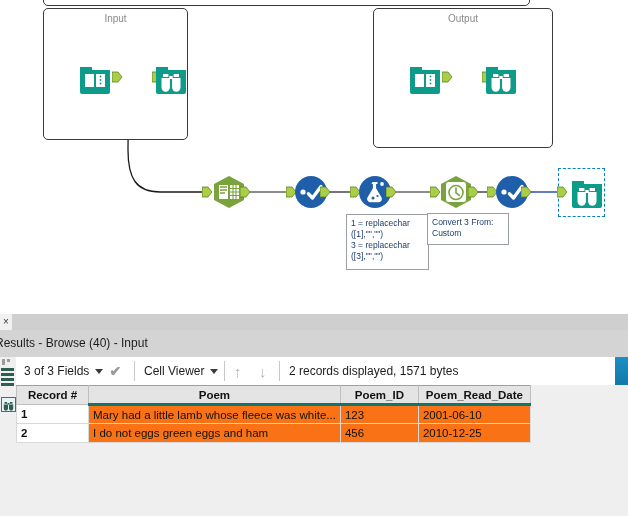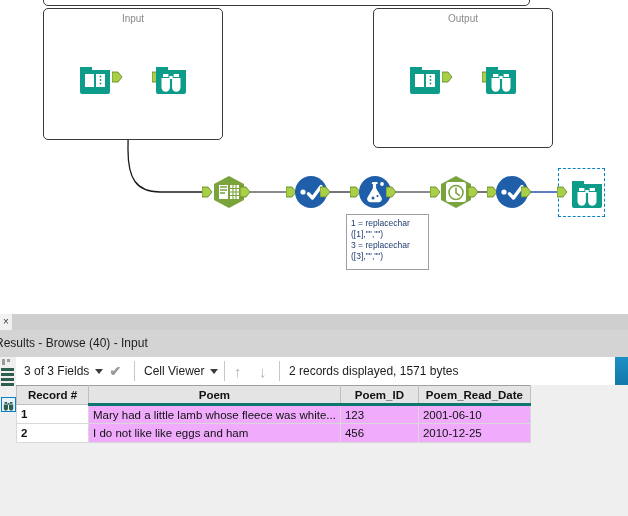--- a/index.html
+++ b/index.html
@@ -137,21 +137,21 @@
     font-family:"Liberation Sans", sans-serif;
     background:#ffffff;
   }
   table.data th {
     background:#e4e4e4; font-size:11.5px; color:#111; font-weight:bold;
     height:19px; border:1px solid #bfbfbf;
     border-top:1px solid #9f9f9f; padding:0 4px;
   }
   table.data th.underline { border-bottom:3px solid #0f766e; }
   table.data td {
-    background:#f0abfc; font-size:11.5px; color:#111; height:19px;
+    background:#f97316; font-size:11.5px; color:#111; height:19px;
     border:1px solid #d8d8d8; padding:0 4px; white-space:nowrap;
     overflow:hidden; text-overflow:ellipsis;
   }
   table.data td.recnum { font-weight:bold; background:#ffffff; }
 </style>
 </head>
 <body>
 
 <div id="app">
 
@@ -167,21 +167,21 @@
 
       <path d="M122,78 C131,82 128,120 128,150 C128,178 136,192 160,192 L206,192" stroke="#1a1a1a" stroke-width="1.3" fill="none"></path>
 
       <path d="M244,192 L290,192" stroke="#1a1a1a" stroke-width="1.2" fill="none"></path>
       <path d="M322,192 L354,192" stroke="#1a1a1a" stroke-width="1.2" fill="none"></path>
       <path d="M388,192 L434,192" stroke="#1a1a1a" stroke-width="1.2" fill="none"></path>
       <path d="M472,192 L492,192" stroke="#1a1a1a" stroke-width="1.2" fill="none"></path>
       <path d="M524,192 L560,192" stroke="#2d4fb0" stroke-width="1.3" fill="none"></path>
     </svg>
 
-    <div class="container-box" style="left:43px; top:8px; width:180px; height:132px;">
+    <div class="container-box" style="left:43px; top:8px; width:145px; height:132px;">
       <div class="container-title">Input</div>
     </div>
 
     <div class="tool" style="left:76px; top:59px;">
       <svg viewBox="0 0 38 38">
         <path d="M4 8 h12 v3 h18 v22 a2 2 0 0 1 -2 2 h-26 a2 2 0 0 1 -2 -2 z" fill="#0d9b8a"></path>
         <path d="M9 15 h9 v13 h-9 z M20 15 h9 v13 h-9 z" fill="#ffffff"></path>
         <path d="M18.4 14.5 h1.2 v14 h-1.2 z" fill="#0d9b8a"></path>
         <circle cx="24.5" cy="17.5" r="0.9" fill="#0d9b8a"></circle>
         <circle cx="24.5" cy="21" r="0.9" fill="#0d9b8a"></circle>
@@ -360,20 +360,22 @@
         <rect x="17.3" y="17" width="3.4" height="3" fill="#ffffff"></rect>
         <path d="M9.5 19 h8.4 v9.5 a4.2 4.2 0 0 1 -8.4 0 z" fill="#ffffff"></path>
         <path d="M20.1 19 h8.4 v9.5 a4.2 4.2 0 0 1 -8.4 0 z" fill="#ffffff"></path>
       </svg>
     </div>
 
     <div class="annot" style="left:346px; top:214px; width:83px; height:56px;">1 = replacechar
 ([1],'"',"")
 3 = replacechar
 ([3],'"',"")</div>
+    <div class="annot" style="left:427px; top:213px; width:82px; height:32px;">Convert 3 From:
+Custom</div>
   </div>
 
   <div id="splitter"></div>
   <div id="tabstrip">
     <div class="tab-x">×</div>
   </div>
 
   <div id="results">
 
     <div id="results-header">
@@ -439,21 +441,21 @@
           </thead>
           <tbody>
             <tr>
               <td class="recnum">1</td>
               <td>Mary had a little lamb whose fleece was white...</td>
               <td>123</td>
               <td>2001-06-10</td>
             </tr>
             <tr>
               <td class="recnum">2</td>
-              <td>I do not like like eggs and ham</td>
+              <td>I do not eggs green eggs and ham</td>
               <td>456</td>
               <td>2010-12-25</td>
             </tr>
           </tbody>
         </table>
       </div>
 
     </div>
   </div>
 </div>

